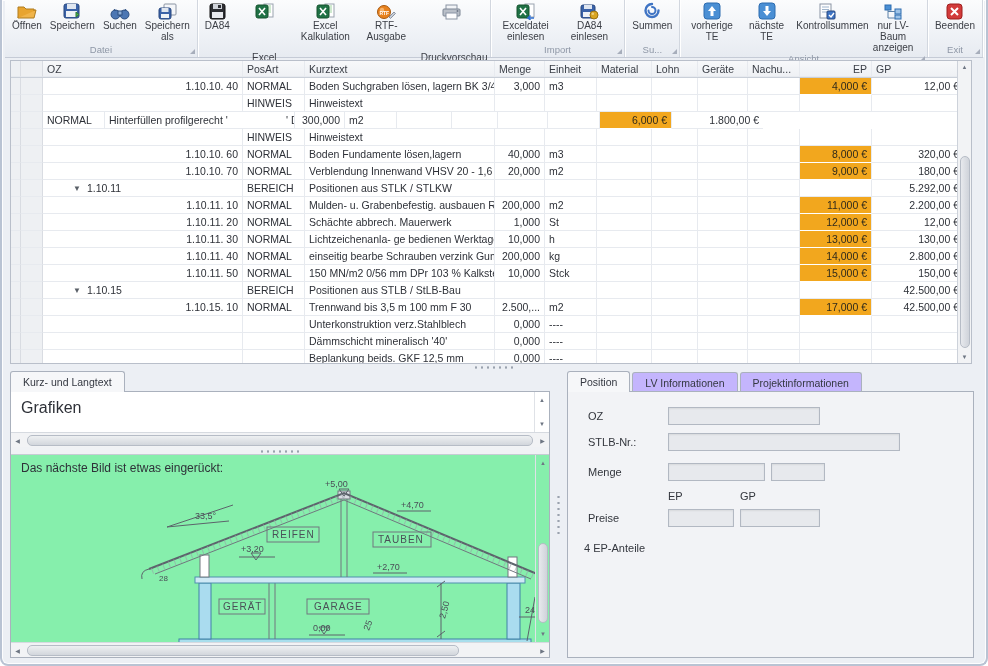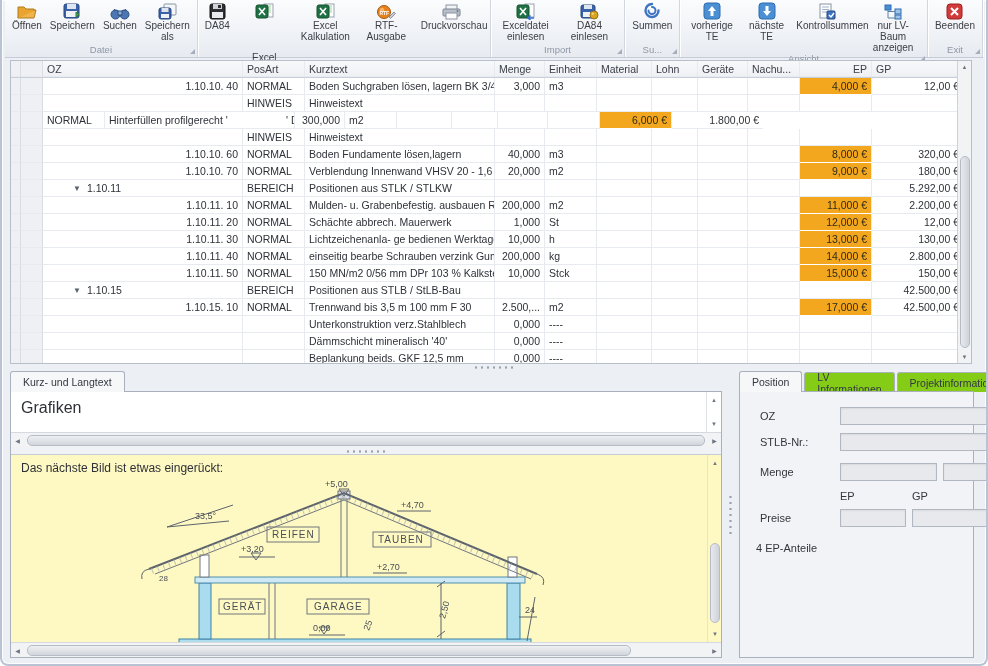--- a/index.html
+++ b/index.html
@@ -56,31 +56,31 @@
   .hthumb{position:absolute;top:2px;height:9px;border-radius:5px;background:linear-gradient(#eef0f2,#d2d6dc);border:1px solid #b6bcc6;}
 
   
   .h-splitter{position:absolute;left:0;right:0;top:363px;height:8px;background:transparent;}
   .dots{position:absolute;left:50%;top:3px;width:42px;height:3px;transform:translateX(-50%);background-image:radial-gradient(circle,#9aa2ae 1px,transparent 1.3px);background-size:6px 3px;background-repeat:repeat-x;}
   .v-splitter{width:17px;position:relative;flex:0 0 auto;}
   .v-splitter .dots{left:7px;top:50%;width:3px;height:42px;transform:translateY(-50%);background-size:3px 6px;background-repeat:repeat-y;}
 
   
   .bottom{position:absolute;top:371px;left:8px;right:12px;bottom:6px;display:flex;}
-  .lpanel{width:712px;display:flex;flex-direction:column;flex:0 0 auto;}
+  .lpanel{width:540px;display:flex;flex-direction:column;flex:0 0 auto;}
   .tabstrip{height:20px;display:flex;align-items:flex-end;flex:0 0 auto;}
-  .tab{height:19px;display:flex;align-items:center;padding:0 12px;font-size:10.5px;color:#343841;background:#84cc16;border:1px solid #aab1bd;border-bottom:none;border-radius:3px 3px 0 0;margin-right:2px;position:relative;top:1px;}
+  .tab{height:19px;display:flex;align-items:center;padding:0 12px;font-size:10.5px;color:#343841;background:#c4b5fd;border:1px solid #aab1bd;border-bottom:none;border-radius:3px 3px 0 0;margin-right:2px;position:relative;top:1px;}
   .tab.active{background:#f6f7f9;height:20px;z-index:2;}
   .panelbox{flex:1;border:1px solid #aab1bd;background:#f0f2f5;display:flex;flex-direction:column;min-height:0;position:relative;z-index:1;}
   .grafbox{height:40px;background:#fff;display:flex;flex:0 0 auto;}
   .grafbox .gtxt{flex:1;font-size:16px;color:#2e3138;padding:7px 0 0 10px;}
   .mini-v{width:14px;position:relative;border-left:1px solid #dfe2e7;}
   .mini-v .arr{position:absolute;left:0;width:14px;height:12px;font-size:6px;color:#6e7683;display:flex;align-items:center;justify-content:center;}
   .innersplit{height:7px;position:relative;flex:0 0 auto;}
-  .bildbox{flex:1;background:#fef9c3;display:flex;min-height:0;border-top:1px solid #c6ccd4;}
+  .bildbox{flex:1;background:#86efac;display:flex;min-height:0;border-top:1px solid #c6ccd4;}
   .bildcontent{flex:1;position:relative;overflow:hidden;}
   .bildcaption{font-size:12px;color:#2e3138;padding:6px 0 0 10px;}
   .drawing{position:absolute;left:100px;top:24px;}
   .rpanel{flex:1;display:flex;flex-direction:column;min-width:0;}
   .rpanel .panelbox{background:#f2f3f6;}
   .formarea{position:relative;flex:1;font-size:11px;color:#33363d;}
   .flabel{position:absolute;}
   .finput{position:absolute;background:#e7e9ed;border:1px solid #b2b8c2;box-shadow:inset 0 1px 2px rgba(0,0,0,0.07);}
   svg text{font-family:"Liberation Sans",sans-serif;}
 </style>
@@ -185,21 +185,21 @@
           </div>
           <div class="rbtn">
             <div class="ic">
               <svg width="19" height="16">
                 <rect x="4" y="1" width="11" height="5" fill="#f2f4f7" stroke="#8a94a3"></rect>
                 <rect x="1" y="5" width="17" height="7" rx="1" fill="#b9bfc8" stroke="#7d8694"></rect>
                 <rect x="4" y="9" width="11" height="6" fill="#fdfdfe" stroke="#8a94a3"></rect>
                 <circle cx="15.5" cy="7" r="1" fill="#6f7988"></circle>
               </svg>
             </div>
-            <div style="max-width: 62px;">Druckvorschau</div>
+            <div style="max-width: 62px; margin-top: 32px;">Druckvorschau</div>
           </div>
         </div>
         <div class="rcaption">Export<span class="corner"></span></div>
       </div>
       <div class="rgroup">
         <div class="rbuttons">
           <div class="rbtn">
             <div class="ic">
               <svg width="19" height="17">
                 <rect x="9" y="1" width="9" height="13" fill="#fff" stroke="#9aa3af"></rect>

